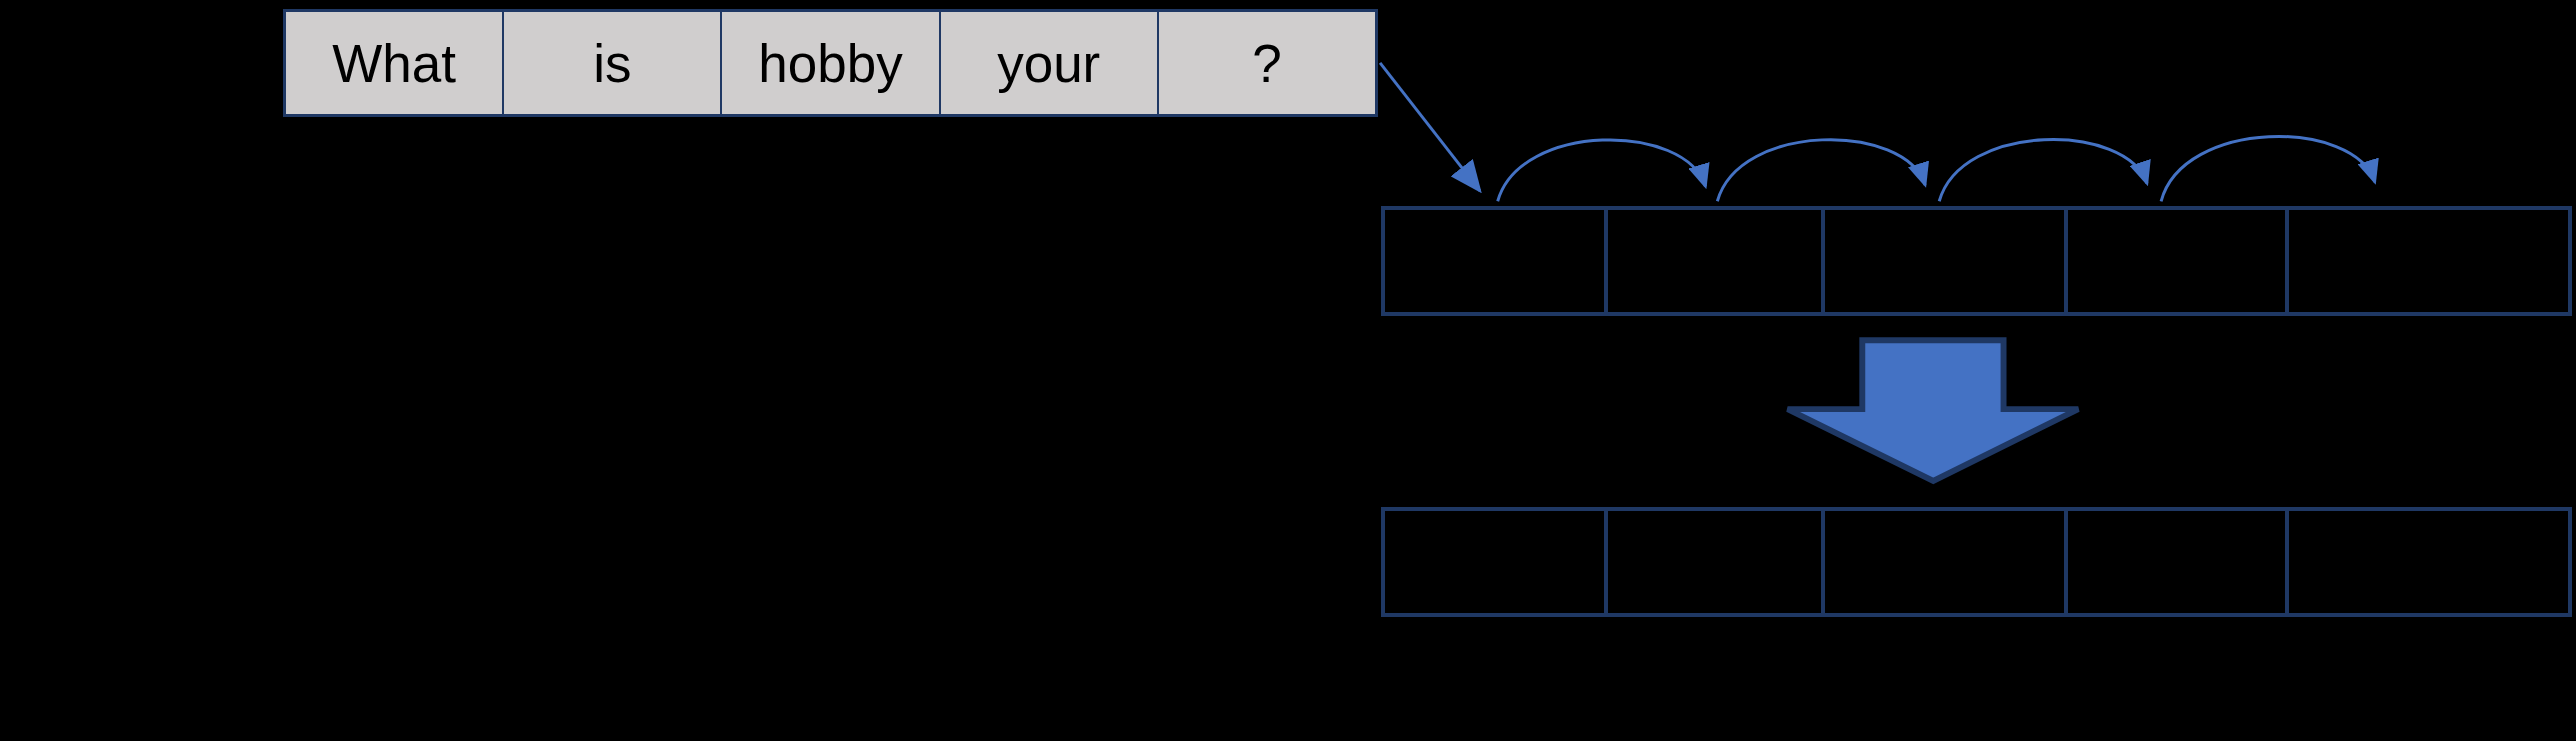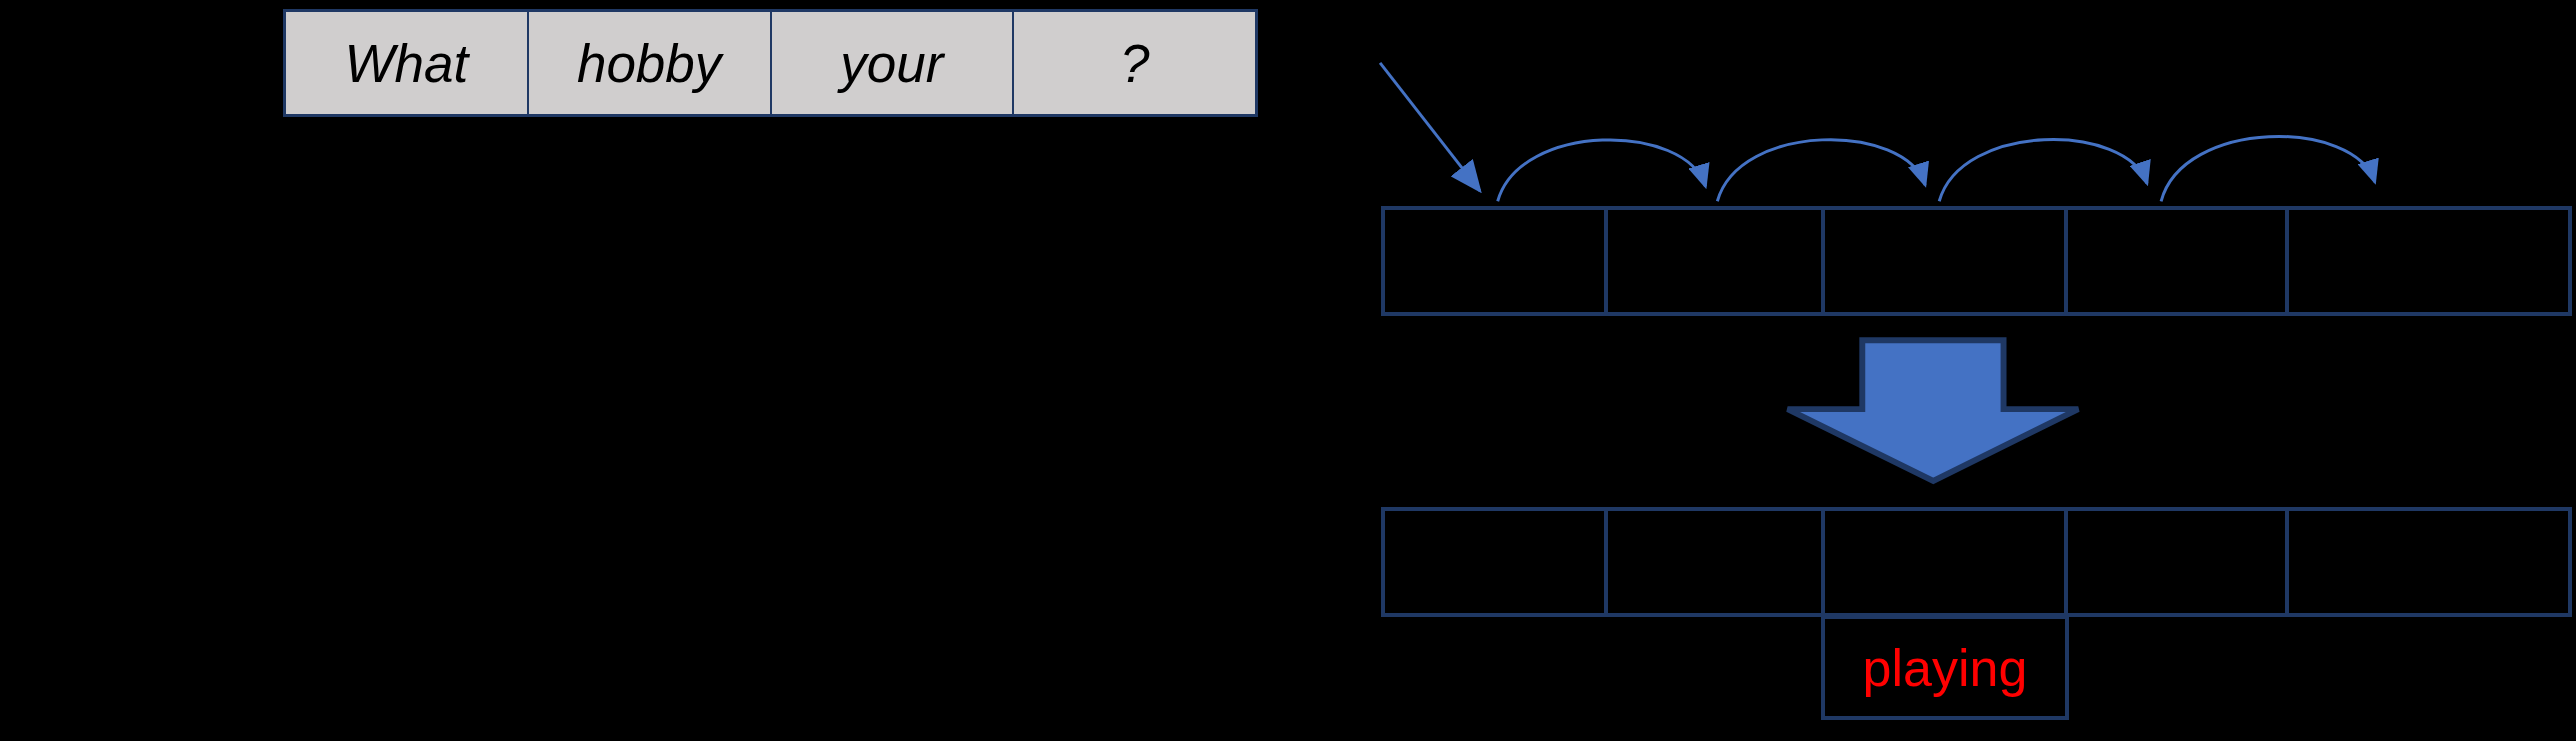--- a/index.html
+++ b/index.html
@@ -15,25 +15,24 @@
   body{font-family:"Liberation Sans",sans-serif;}
   #canvas{
     position:relative;
     width:2576px;height:742px;
     background:var(--background);
     overflow:hidden;
   }
   
   .question-row{
     position:absolute;left:283px;top:9px;
-    width:975px;height:108px;
+    width:1095px;height:108px;
     border:3px solid var(--border_navy);
     display:flex;
     background:var(--cell_gray);
-    font-style:italic;
   }
   .question-cell{
     flex:1 1 0;
     display:flex;align-items:center;justify-content:center;
     background:var(--cell_gray);
     color:var(--question_text);
     font-size:53px;
     line-height:1;
   }
   .question-cell + .question-cell{border-left:2.2px solid var(--border_navy);}
@@ -78,20 +77,21 @@
   marker path{fill:var(--accent_blue);}
   .block-arrow{fill:var(--accent_blue);stroke:var(--border_navy);stroke-width:8;stroke-linejoin:miter;}
 </style>
 </head>
 <body>
 
 <div id="canvas">
 
   <div class="question-row">
     <div class="question-cell">What</div>
+    <div class="question-cell">is</div>
     <div class="question-cell">hobby</div>
     <div class="question-cell">your</div>
     <div class="question-cell">?</div>
   </div>
 
   <div class="slot-row middle">
     <div class="slot-cell c1"></div>
     <div class="slot-cell c2"></div>
     <div class="slot-cell c3"></div>
     <div class="slot-cell c4"></div>
@@ -99,23 +99,20 @@
   </div>
 
   <div class="slot-row bottom">
     <div class="slot-cell c1"></div>
     <div class="slot-cell c2"></div>
     <div class="slot-cell c3"></div>
     <div class="slot-cell c4"></div>
     <div class="slot-cell c5"></div>
   </div>
 
-  <div class="answer-box">
-    <span class="answer-text">playing</span>
-  </div>
 
   <svg class="arrow-layer" viewBox="0 0 3483 1003" xmlns="http://www.w3.org/2000/svg">
     <defs>
       <marker id="head-big" markerUnits="userSpaceOnUse" markerWidth="44" markerHeight="38" viewBox="0 0 44 38" refX="40" refY="19" orient="auto">
         <path d="M0,0 L44,19 L0,38 Z"></path>
       </marker>
       <marker id="head-small" markerUnits="userSpaceOnUse" markerWidth="34" markerHeight="30" viewBox="0 0 34 30" refX="30" refY="15" orient="auto">
         <path d="M0,0 L34,15 L0,30 Z"></path>
       </marker>
     </defs>

